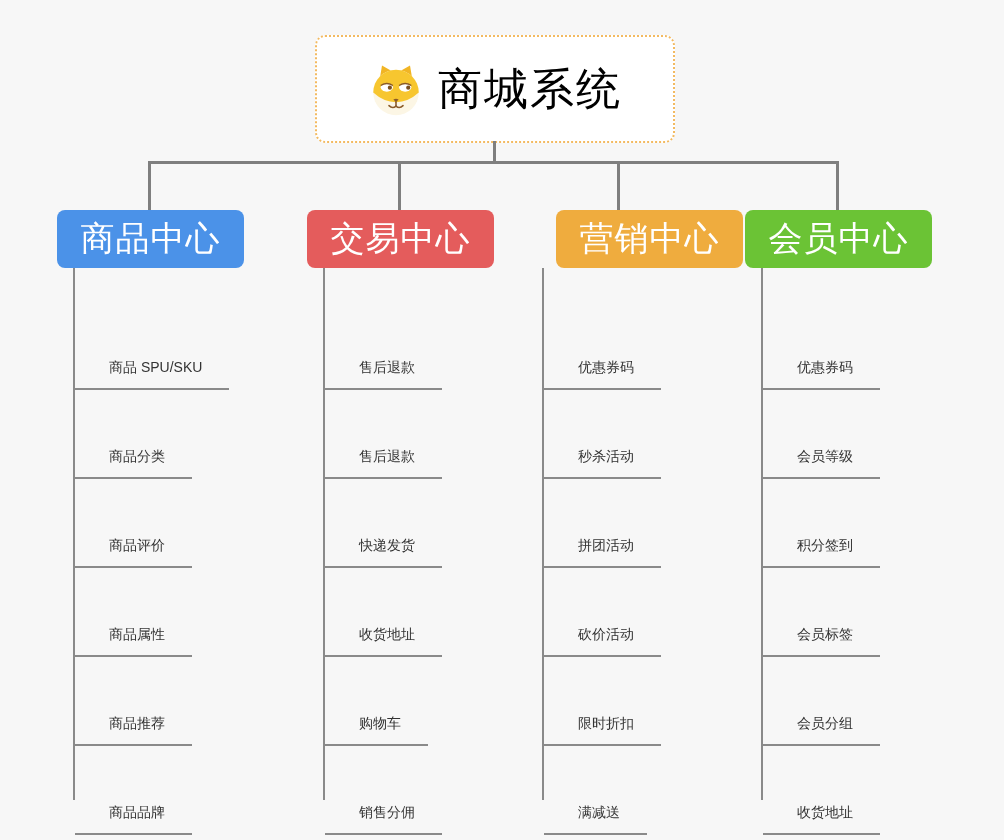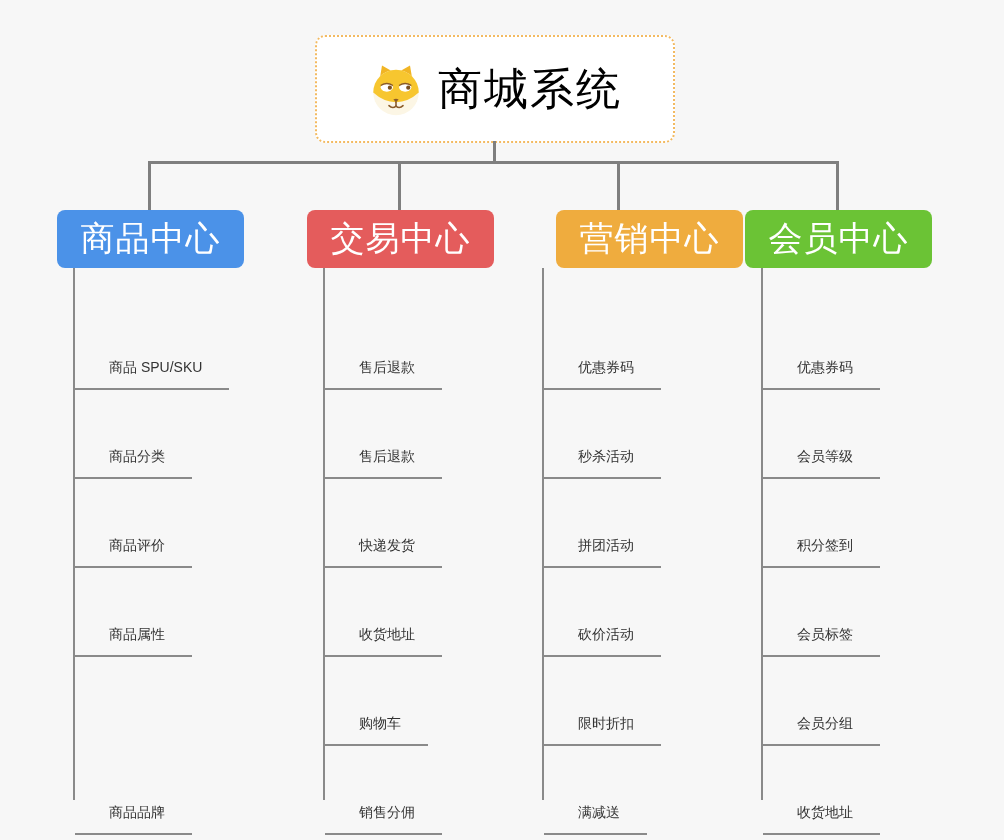--- a/index.html
+++ b/index.html
@@ -80,20 +80,21 @@
   <div class="branch b1">商品中心</div>
   <div class="branch b2">交易中心</div>
   <div class="branch b3">营销中心</div>
   <div class="branch b4">会员中心</div>
 
   <div class="col c1">
     <div class="node-item p1">商品 SPU/SKU</div>
     <div class="node-item p2">商品分类</div>
     <div class="node-item p3">商品评价</div>
     <div class="node-item p4">商品属性</div>
+    <div class="node-item p5">商品推荐</div>
     <div class="node-item p6">商品品牌</div>
   </div>
 
   <div class="col c2">
     <div class="node-item p1">售后退款</div>
     <div class="node-item p2">售后退款</div>
     <div class="node-item p3">快递发货</div>
     <div class="node-item p4">收货地址</div>
     <div class="node-item p5">购物车</div>
     <div class="node-item p6">销售分佣</div>

